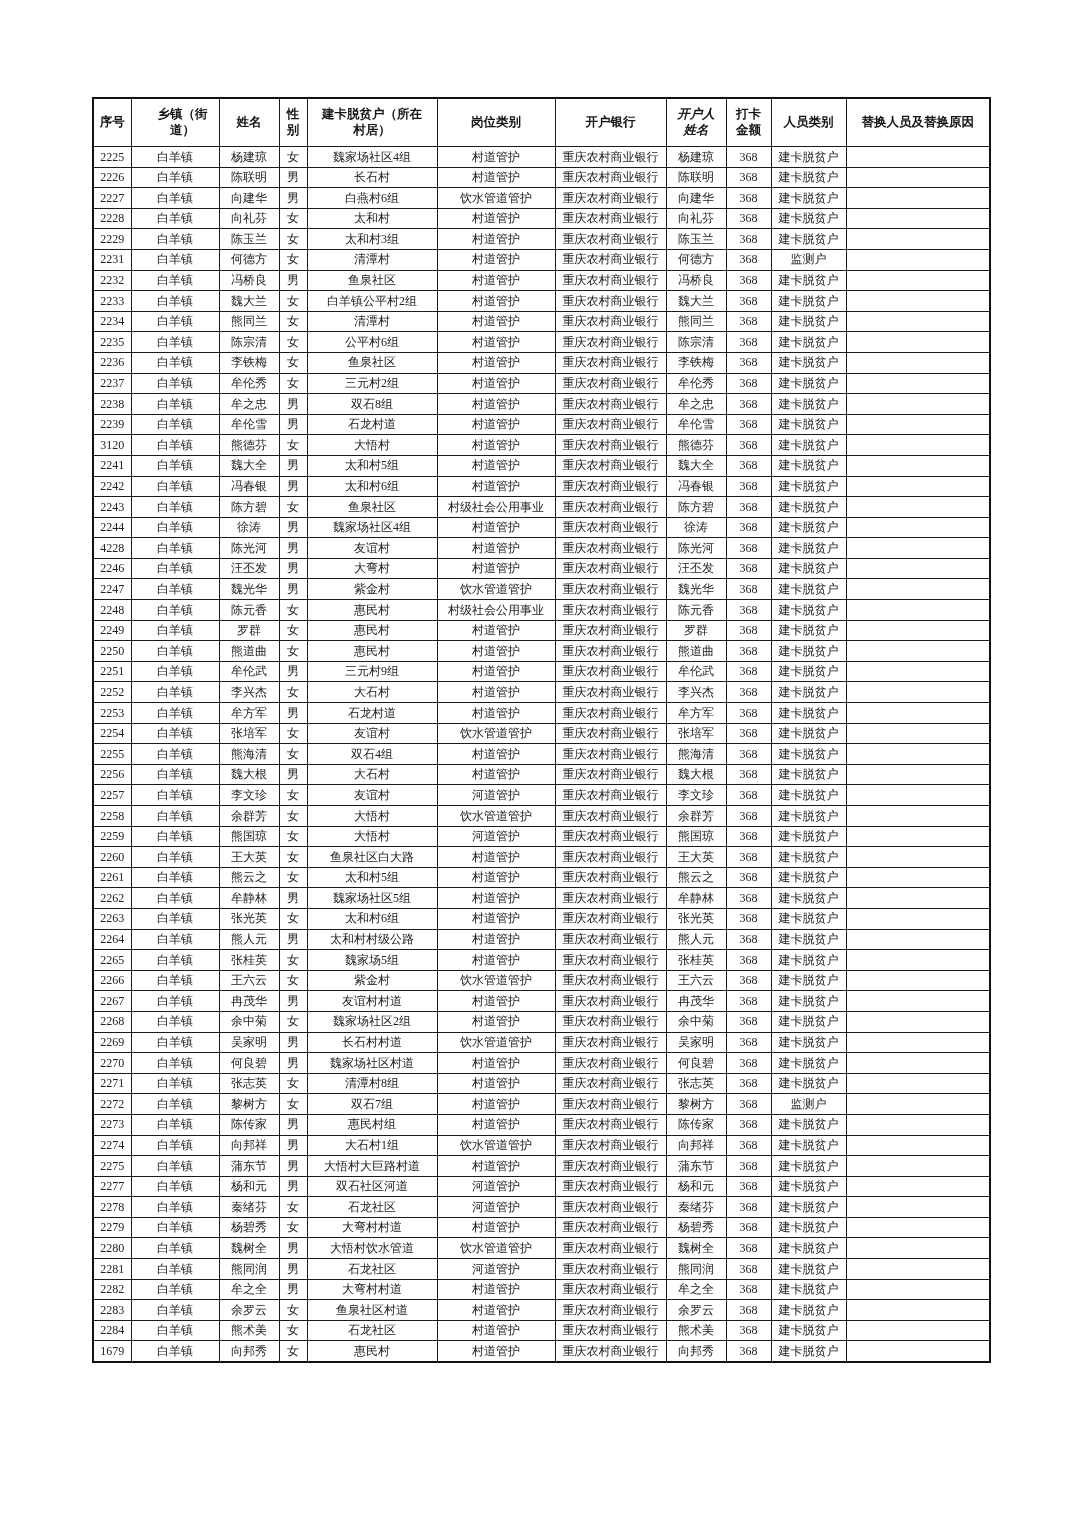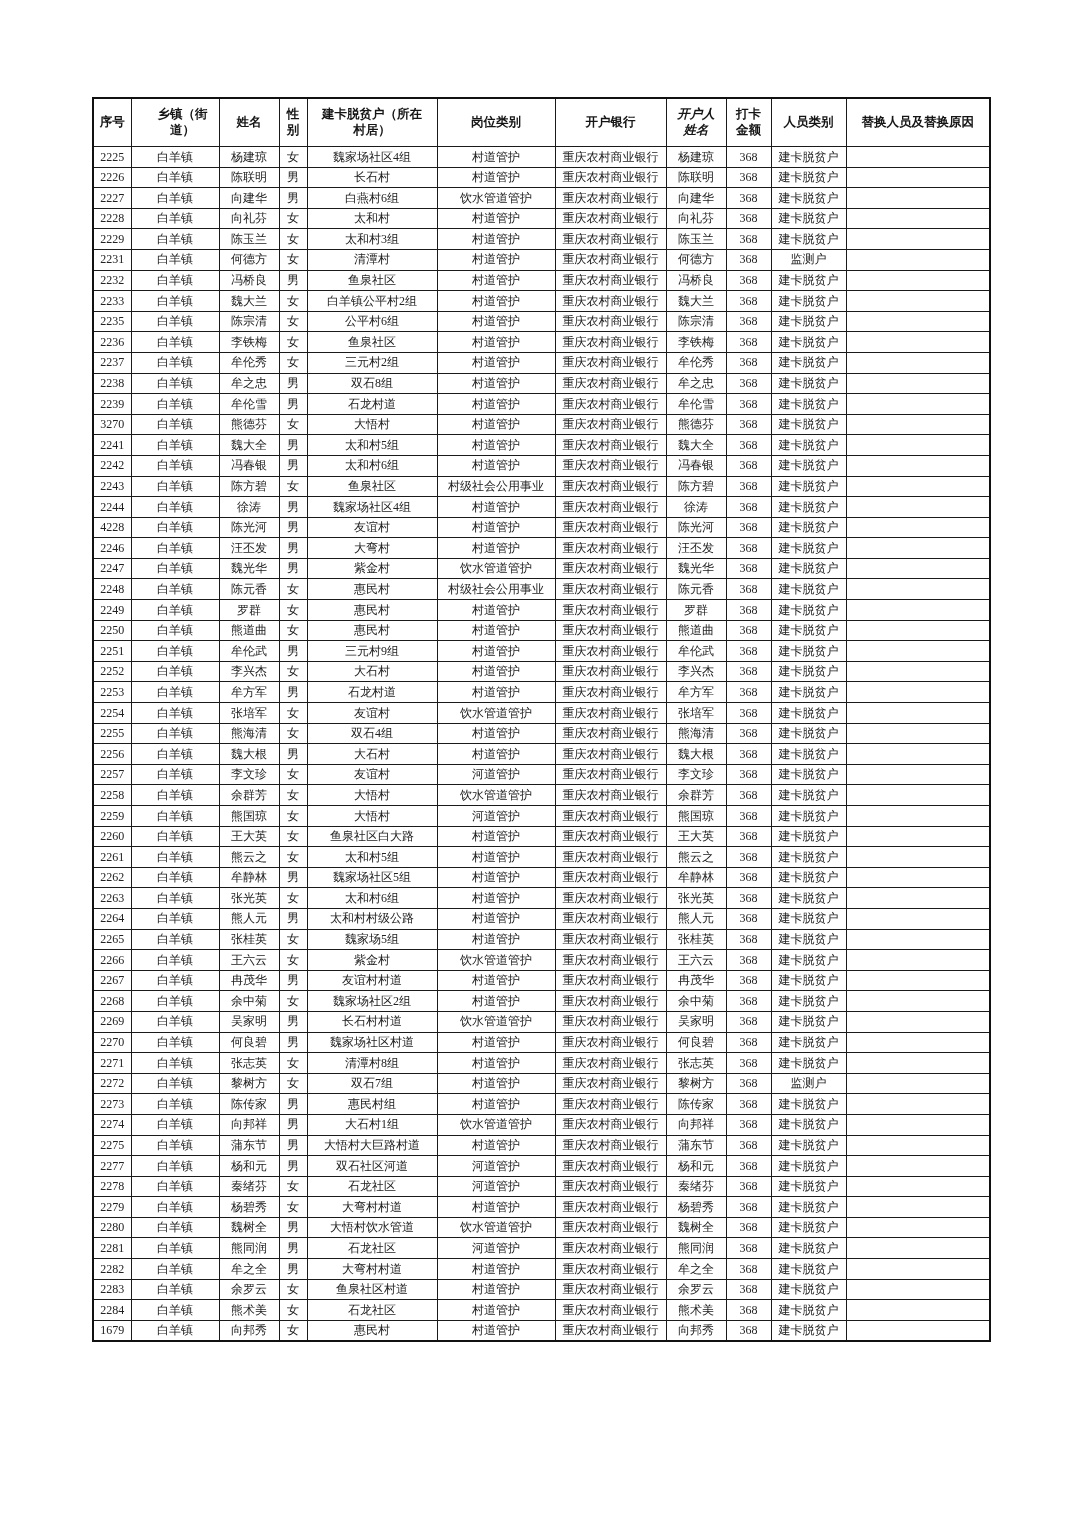--- a/index.html
+++ b/index.html
@@ -190,20 +190,33 @@
           <td>女</td>
           <td class="wrap-ok">白羊镇公平村2组</td>
           <td class="wrap-ok">村道管护</td>
           <td>重庆农村商业银行</td>
           <td>魏大兰</td>
           <td>368</td>
           <td>建卡脱贫户</td>
           <td></td>
         </tr>
         <tr>
+          <td>2234</td>
+          <td>白羊镇</td>
+          <td>熊同兰</td>
+          <td>女</td>
+          <td class="wrap-ok">清潭村</td>
+          <td class="wrap-ok">村道管护</td>
+          <td>重庆农村商业银行</td>
+          <td>熊同兰</td>
+          <td>368</td>
+          <td>建卡脱贫户</td>
+          <td></td>
+        </tr>
+        <tr>
           <td>2235</td>
           <td>白羊镇</td>
           <td>陈宗清</td>
           <td>女</td>
           <td class="wrap-ok">公平村6组</td>
           <td class="wrap-ok">村道管护</td>
           <td>重庆农村商业银行</td>
           <td>陈宗清</td>
           <td>368</td>
           <td>建卡脱贫户</td>
@@ -255,21 +268,21 @@
           <td>男</td>
           <td class="wrap-ok">石龙村道</td>
           <td class="wrap-ok">村道管护</td>
           <td>重庆农村商业银行</td>
           <td>牟伦雪</td>
           <td>368</td>
           <td>建卡脱贫户</td>
           <td></td>
         </tr>
         <tr>
-          <td>3270</td>
+          <td>3120</td>
           <td>白羊镇</td>
           <td>熊德芬</td>
           <td>女</td>
           <td class="wrap-ok">大悟村</td>
           <td class="wrap-ok">村道管护</td>
           <td>重庆农村商业银行</td>
           <td>熊德芬</td>
           <td>368</td>
           <td>建卡脱贫户</td>
           <td></td>

